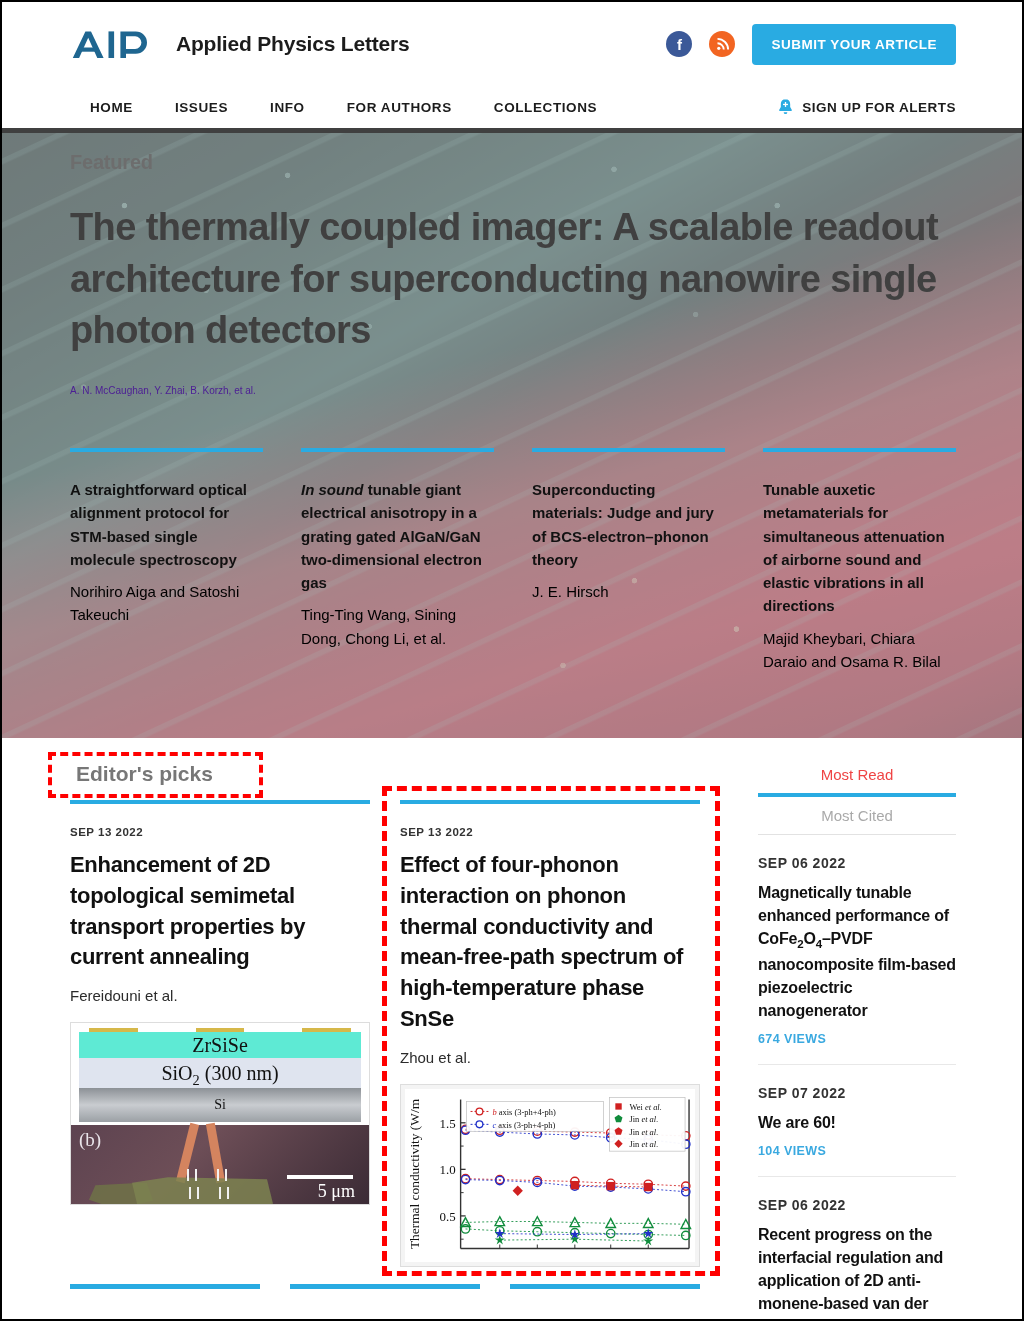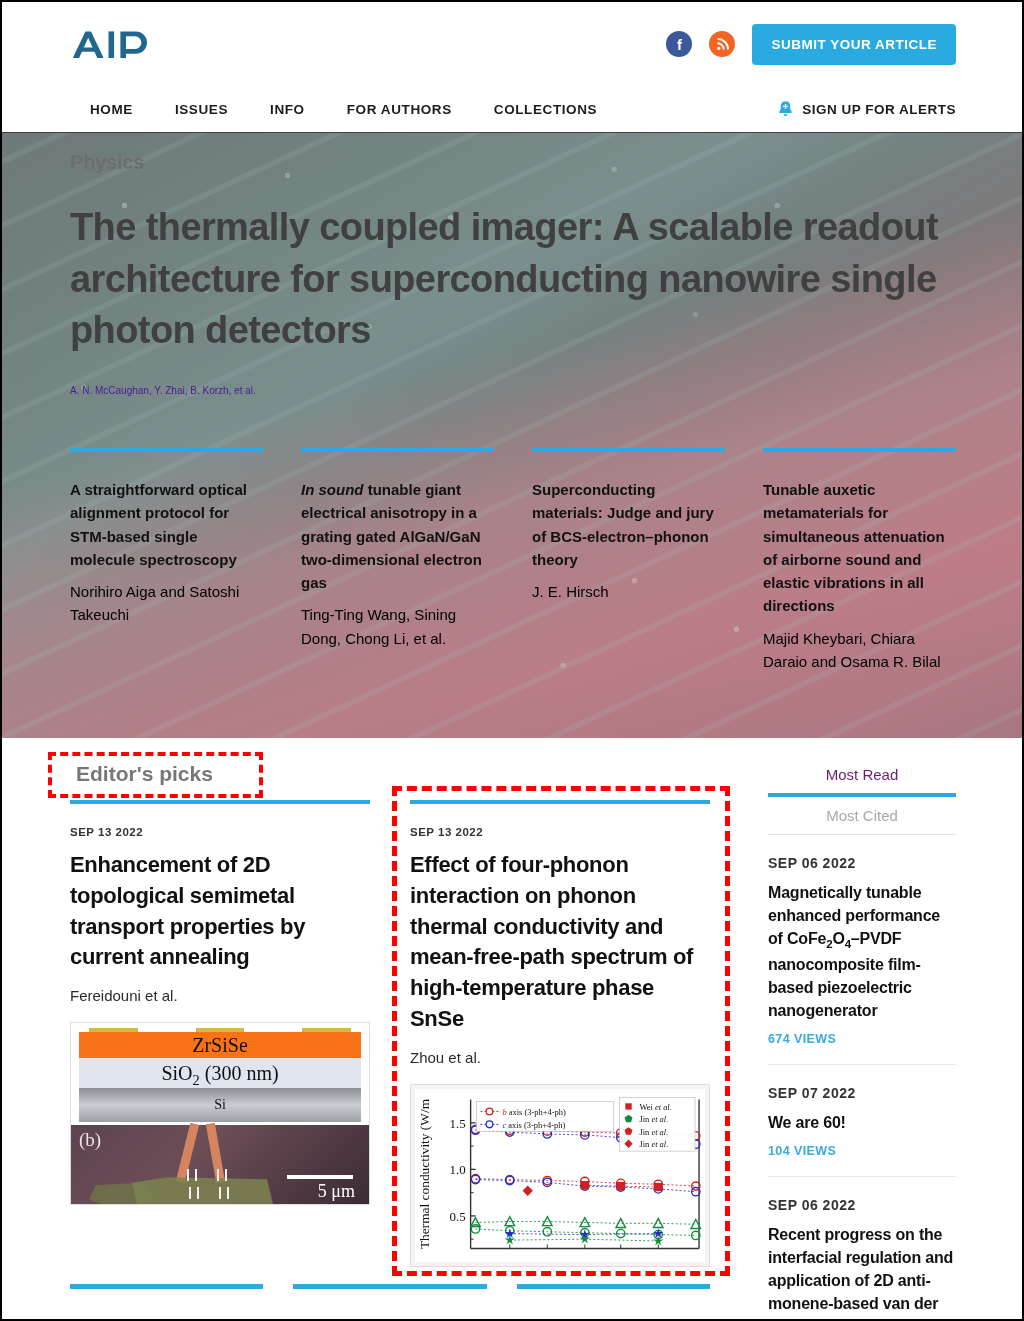--- a/index.html
+++ b/index.html
@@ -49,21 +49,21 @@
     padding: 13px 19px;
     cursor: pointer;
   }
 
   
   .navbar {
     height: 47px;
     display: flex;
     align-items: center;
     padding: 0 66px 0 88px;
-    border-bottom: 1px solid #404040;
+    border-bottom: 5px solid #404040;
     background: #fff;
   }
   .nav-links { display: flex; gap: 42px; }
   .nav-link {
     font-size: 13.5px;
     font-weight: 600;
     letter-spacing: 0.6px;
     color: #1c1c1c;
     text-decoration: none;
     cursor: pointer;
@@ -179,21 +179,21 @@
     font-size: 21px; font-weight: 700; color: #777;
     padding: 24px 0 14px 6px;
   }
   .picks-heading-box {
     position: absolute;
     left: -22px; top: 14px;
     width: 215px; height: 46px;
     border: 4px dashed #f00;
     pointer-events: none;
   }
-  .picks-grid { display: flex; gap: 40px; }
+  .picks-grid { display: flex; gap: 30px; }
   .pick-card { width: 300px; position: relative; }
   .pick-rule { height: 4px; background: #29abe2; margin-bottom: 22px; }
   .pick-date {
     font-size: 11.5px; font-weight: 600; letter-spacing: 0.5px;
     color: #333; margin-bottom: 12px;
   }
   .pick-title {
     font-size: 22px; font-weight: 700; line-height: 1.40;
     letter-spacing: -0.3px; color: #111; margin-bottom: 14px;
   }
@@ -223,21 +223,21 @@
   
   .stack { width:100%; height:100%; background:#fff; display:flex; flex-direction:column; }
   .stack-top { flex: 0 0 56%; background:#fff; padding: 5px 8px 0; }
   .gold-bar { height: 4px; background: #d6b84a; margin: 0 10px; display:flex; }
   .gold-bar span { flex:1; background:#d6b84a; }
   .gold-bar i { width: 58px; background: #fff; }
   .layer {
     font-family: "Liberation Serif", serif;
     text-align: center; color: #111;
   }
-  .layer.zr { background:#f97316; font-size: 20px; height: 26px; line-height:26px; }
+  .layer.zr { background:#5eead4; font-size: 20px; height: 26px; line-height:26px; }
   .layer.sio { background:#dfe4ef; font-size: 20px; height: 30px; line-height:30px; }
   .layer.si { background: linear-gradient(180deg,#8c9196,#c9ccd0,#9ba0a5); font-size:14px; height:34px; line-height:34px; }
   .stack-bot { flex: 1 1 auto; position: relative; background: linear-gradient(135deg,#5d4350,#6d4e57 40%,#3b2b35); }
   .stack-bot .bl { position:absolute; left:8px; top:4px; font-family:"Liberation Serif",serif; font-size:19px; color:#e9e4ea; }
   .probe { position:absolute; background:#d4845f; }
   .p1 { width:9px; height:60px; left:112px; top:-2px; transform: rotate(14deg); }
   .p2 { width:9px; height:60px; left:140px; top:-2px; transform: rotate(-10deg); }
   .flake {
     position:absolute; left:52px; top:52px; width:150px; height:34px;
     background:#7d8350; opacity:.85;
@@ -255,21 +255,21 @@
   
   .chart-wrap { width:100%; height:100%; background:#f4f4f4; padding:4px; }
   .chart-card { width:100%; height:100%; background:#fff; position:relative; }
 
   
   .sidebar { width: 222px; margin-left: 58px; padding-top: 18px; }
   .side-tabs { text-align: center; }
   .side-tab {
     font-size: 15px; color: #1c1c1c; padding: 10px 0; cursor: pointer;
   }
-  .side-tab.active { color:#701a75; }
+  .side-tab.active { color:#ef4444; }
   .side-tab.inactive { color:#a9a9a9; }
   .side-rule-active { height: 4px; background: #29abe2; }
   .side-rule { height: 1px; background: #e2e2e2; }
   .side-item { padding: 20px 0 18px; border-bottom: 1px solid #e8e8e8; }
   .side-item:last-child { border-bottom: none; }
   .side-date {
     font-size: 14px; font-weight: 600; letter-spacing:.5px;
     color:#333; margin-bottom: 10px;
   }
   .side-title {
@@ -285,20 +285,21 @@
 <div class="page">
 
   <div class="masthead">
     <div class="logo-wrap">
       <svg class="aip-logo" viewBox="0 0 120 48">
         <path d="M4 44 L22 6 L30 6 L48 44 L39 44 L26 15 L13 44 Z" fill="#1f6690"></path>
         <rect x="14" y="29" width="24" height="6" fill="#1f6690"></rect>
         <rect x="55" y="6" width="8" height="38" fill="#1f6690"></rect>
         <path d="M72 6 H94 a16 16 0 0 1 0 32 H80 v6 h-8 Z M80 13 v18 h13 a9 9 0 0 0 0-18 Z" fill="#1f6690"></path>
       </svg>
+      <div class="journal-title">Applied Physics Letters</div>
     </div>
     <div class="head-right">
       <div class="soc fb">f</div>
       <div class="soc rss">
         <svg viewBox="0 0 24 24" width="15" height="15" fill="#fff">
           <circle cx="6" cy="18" r="2.6"></circle>
           <path d="M4 11.5a8.5 8.5 0 0 1 8.5 8.5h3A11.5 11.5 0 0 0 4 8.5z"></path>
           <path d="M4 4.5A15.5 15.5 0 0 1 19.5 20h3A18.5 18.5 0 0 0 4 1.5z"></path>
         </svg>
       </div>
@@ -325,21 +326,21 @@
     </div>
   </div>
 
   <div class="hero">
     <div class="hero-bg"></div>
     <div class="hero-stripes"></div>
     <div class="hero-dots"></div>
     <div class="hero-veil"></div>
 
     <div class="hero-inner">
-      <div class="featured-label">Physics</div>
+      <div class="featured-label">Featured</div>
       <h1 class="hero-title">The thermally coupled imager: A scalable readout architecture for superconducting nanowire single photon detectors</h1>
       <div class="hero-authors">A. N. McCaughan, Y. Zhai, B. Korzh, et al.</div>
     </div>
 
     <div class="hero-cards">
       <div class="hero-card">
         <div class="hero-rule"></div>
         <div class="hero-card-title">A straightforward optical alignment protocol for STM-based single molecule spectroscopy</div>
         <div class="hero-card-authors">Norihiro Aiga and Satoshi Takeuchi</div>
       </div>

